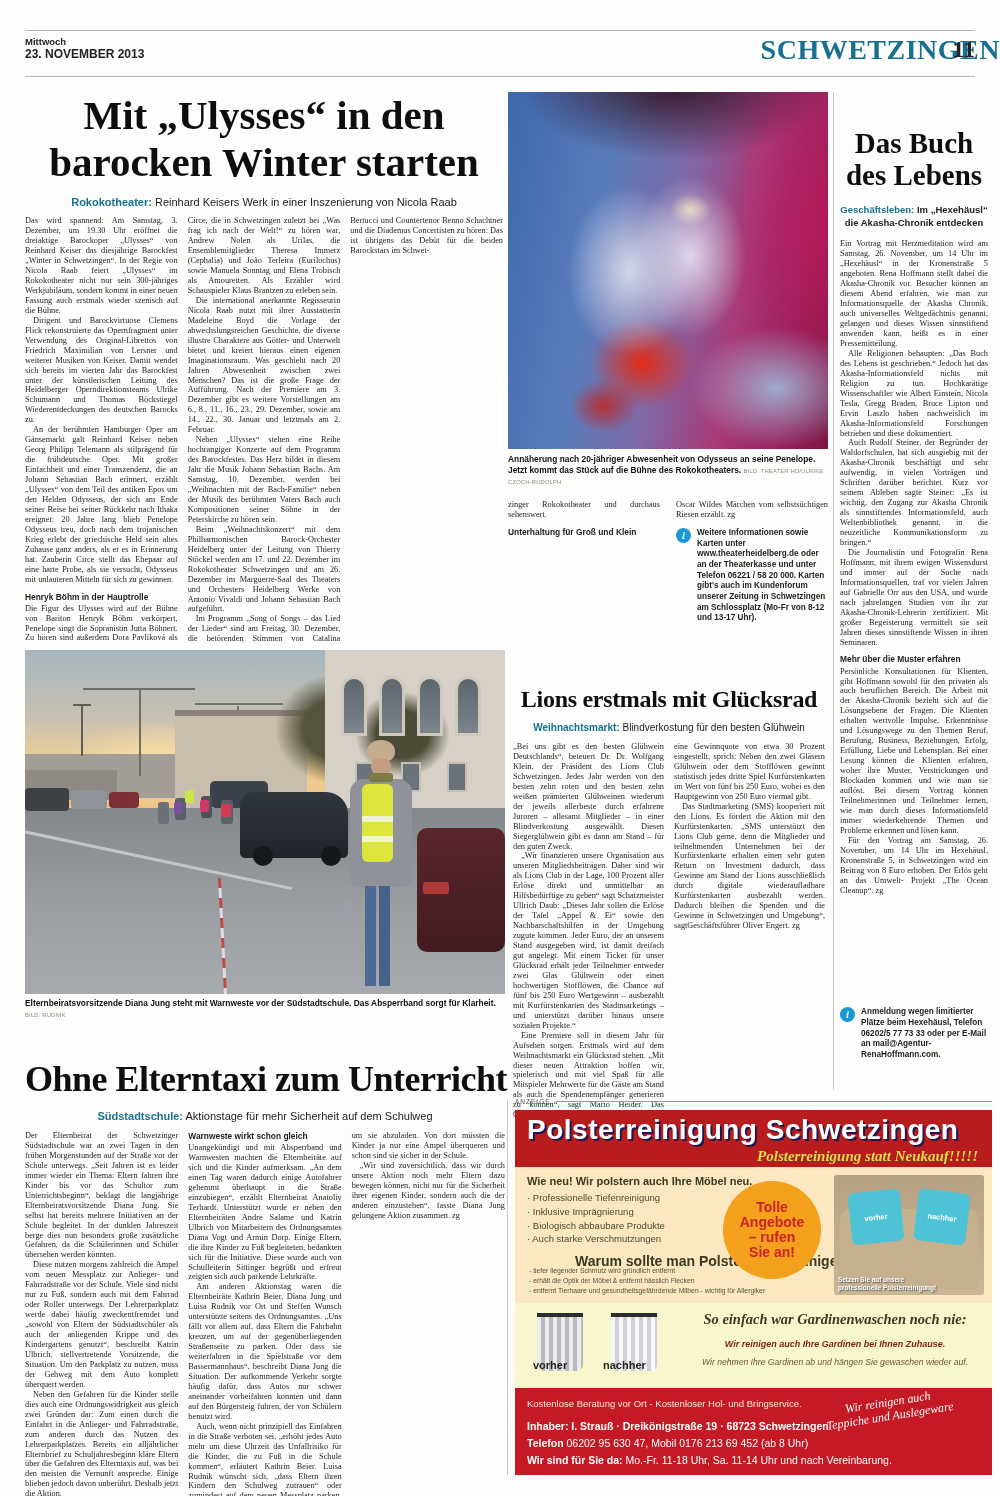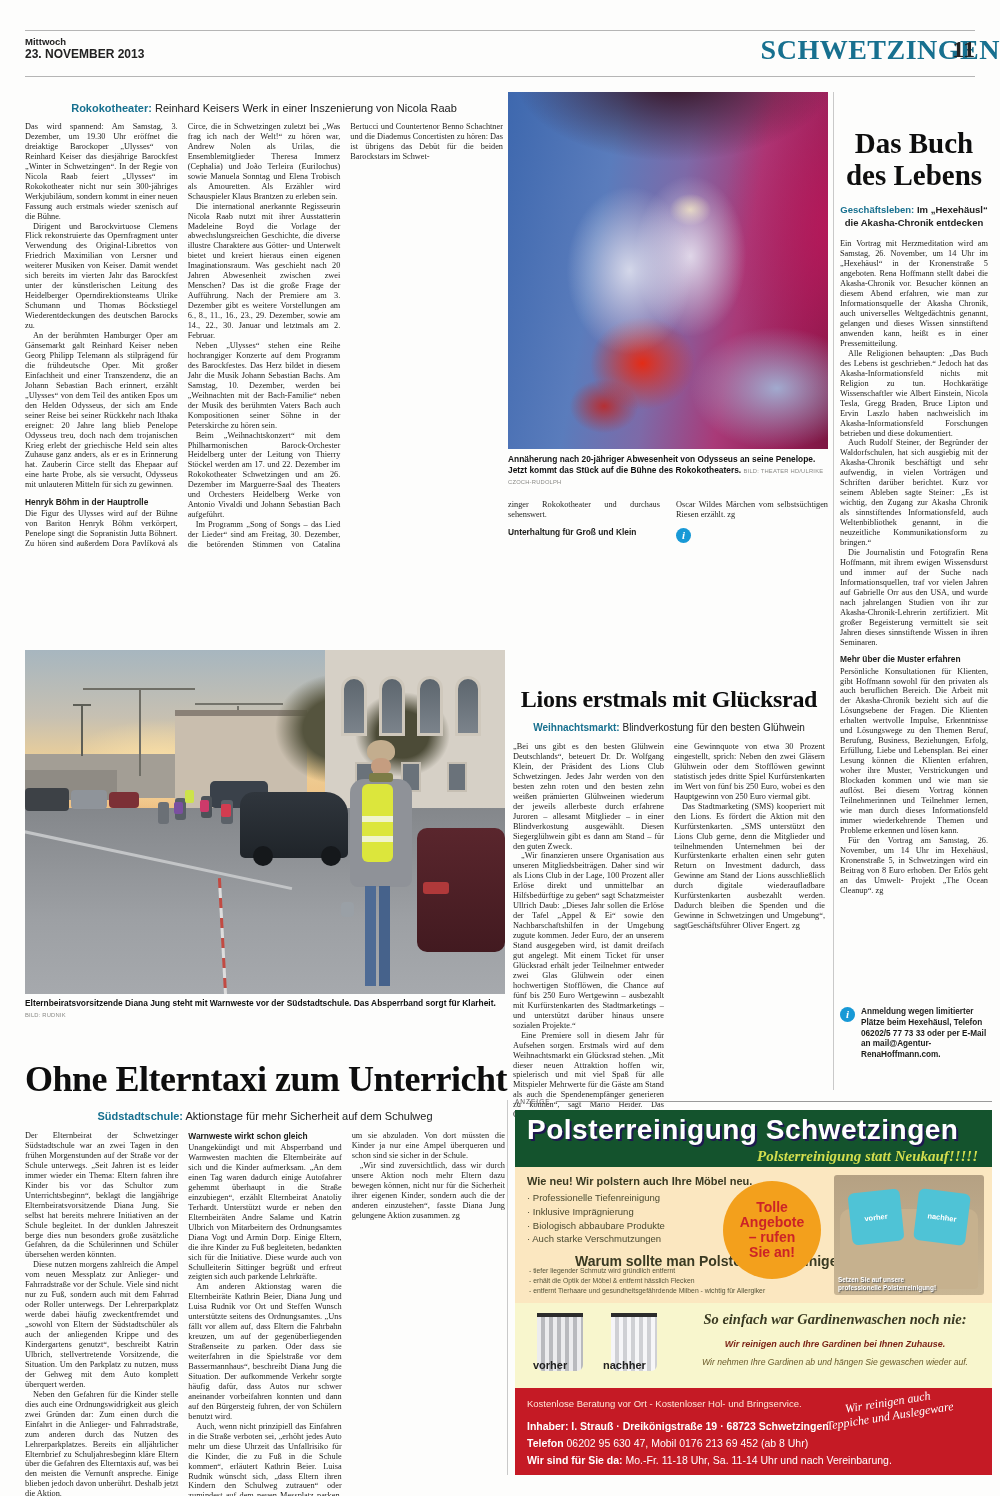--- a/index.html
+++ b/index.html
@@ -123,21 +123,21 @@
   
   #taxi { position:absolute; left:25px; top:1022px; width:480px; }
   #taxi .headline { font-size:36px; letter-spacing:-.5px; white-space:nowrap; }
   #taxi .kicker { font-size:11px; margin:10px 0 9px; }
   #taxi .textflow { height:376px; overflow:hidden; }
 
   
   #anzeige-row { position:absolute; left:515px; top:1098px; width:477px; display:flex; align-items:center; gap:5px; font-family:"Liberation Sans",sans-serif; font-size:6.5px; letter-spacing:1px; color:#555; }
   #anzeige-row .line { flex:1; height:1px; background:#999; }
   #ad { position:absolute; left:515px; top:1110px; width:477px; height:365px; font-family:"Liberation Sans",sans-serif; }
-  .ad-purple { position:relative; height:57px; background:#14532d; overflow:hidden; }
+  .ad-purple { position:relative; height:57px; background:#b91c1c; overflow:hidden; }
   .ad-title { position:absolute; left:12px; top:4px; font-size:28px; font-weight:bold; color:#fff; letter-spacing:.5px; text-shadow:2px 2px 0 #1e1850; }
   .ad-slogan { position:absolute; right:14px; bottom:2px; font-family:"Liberation Serif",serif; font-style:italic; font-weight:bold; font-size:15px; color:#d3de4e; }
   .ad-cream { position:relative; height:136px; background:#fbe7c0; overflow:hidden; }
   .ad-h1 { position:absolute; left:12px; top:8px; font-size:11px; font-weight:bold; color:#3a3a22; }
   .ad-list1 { position:absolute; left:12px; top:24px; font-size:9.5px; color:#4a4a30; line-height:1.45; }
   .ad-h2 { position:absolute; left:12px; top:86px; font-size:14px; font-weight:bold; color:#3a3a22;margin-left:48px; }
   .ad-list2 { position:absolute; left:14px; top:99px; font-size:6.8px; color:#55553a; line-height:1.5; }
   .ad-circle { position:absolute; left:208px; top:14px; width:98px; height:98px; border-radius:50%; background:#f3a01c; display:flex; flex-direction:column; justify-content:center; text-align:center; font-weight:bold; font-size:14px; line-height:1.06; color:#cc2327; }
   .ad-photo { position:absolute; right:8px; top:8px; width:150px; height:120px; background:linear-gradient(180deg,#b5a183,#c9b694); border-radius:3px; overflow:hidden; }
   .ad-sofa { position:absolute; left:6px; top:34px; width:138px; height:80px; background:#c6b18e; border-radius:10px 10px 4px 4px; }
@@ -171,20 +171,21 @@
   <div class="dateblock">
     <div class="day">Mittwoch</div>
     <div class="date">23. NOVEMBER 2013</div>
   </div>
   <div class="section-title">SCHWETZINGEN</div>
   <div class="page-num">11</div>
 
   <div class="hrule" style="left:25px; width:950px; top:76px;"></div>
 
   <section id="ulysses">
+    <h1 class="headline">Mit „Ulysses“ in den barocken Winter starten</h1>
     <div class="kicker">
       <span class="kl">Rokokotheater:</span>
       <span>Reinhard Keisers Werk in einer Inszenierung von Nicola Raab</span>
     </div>
     <div class="textflow cols3">
         <p class="para">Das wird spannend: Am Samstag, 3. Dezember, um 19.30 Uhr eröffnet die dreiaktige Barockoper „Ulysses“ von Reinhard Keiser das diesjährige Barockfest „Winter in Schwetzingen“. In der Regie von Nicola Raab feiert „Ulysses“ im Rokokotheater nicht nur sein 300-jähriges Werkjubiläum, sondern kommt in einer neuen Fassung auch erstmals wieder szenisch auf die Bühne.</p>
         <p class="para">Dirigent und Barockvirtuose Clemens Flick rekonstruierte das Opernfragment unter Verwendung des Original-Librettos von Friedrich Maximilian von Lersner und weiterer Musiken von Keiser. Damit wendet sich bereits im vierten Jahr das Barockfest unter der künstlerischen Leitung des Heidelberger Operndirektionsteams Ulrike Schumann und Thomas Böckstiegel Wiederentdeckungen des deutschen Barocks zu.</p>
         <p class="para">An der berühmten Hamburger Oper am Gänsemarkt galt Reinhard Keiser neben Georg Philipp Telemann als stilprägend für die frühdeutsche Oper. Mit großer Einfachheit und einer Transzendenz, die an Johann Sebastian Bach erinnert, erzählt „Ulysses“ von dem Teil des antiken Epos um den Helden Odysseus, der sich am Ende seiner Reise bei seiner Rückkehr nach Ithaka ereignet: 20 Jahre lang blieb Penelope Odysseus treu, doch nach dem trojanischen Krieg erlebt der griechische Held sein altes Zuhause ganz anders, als er es in Erinnerung hat. Zauberin Circe stellt das Ehepaar auf eine harte Probe, als sie versucht, Odysseus mit unlauteren Mitteln für sich zu gewinnen.</p>
         <div class="subhead">Henryk Böhm in der Hauptrolle</div>
         <p class="para">Die Figur des Ulysses wird auf der Bühne von Bariton Henryk Böhm verkörpert, Penelope singt die Sopranistin Jutta Böhnert. Zu hören sind außerdem Dora Pavlíková als Circe, die in Schwetzingen zuletzt bei „Was frag ich nach der Welt!“ zu hören war, Andrew Nolen als Urilas, die Ensemblemitglieder Theresa Immerz (Cephalia) und João Terleira (Eurilochus) sowie Manuela Sonntag und Elena Trobisch als Amouretten. Als Erzähler wird Schauspieler Klaus Brantzen zu erleben sein.</p>
@@ -205,20 +206,21 @@
     <div class="ucol textflow">
         <p class="para">zinger Rokokotheater und durchaus sehenswert.</p>
         <div class="subhead">Unterhaltung für Groß und Klein</div>
       </div>
     <div class="ucol">
       <div class="textflow">
           <p class="para">Oscar Wildes Märchen vom selbstsüchtigen Riesen erzählt.  zg</p>
         </div>
       <div class="infobox">
         <div class="info-icon">i</div>
+        <div class="itext">Weitere Informationen sowie Karten unter www.theaterheidelberg.de oder an der Theaterkasse und unter Telefon 06221 / 58 20 000. Karten gibt's auch im Kundenforum unserer Zeitung in Schwetzingen am Schlossplatz (Mo-Fr von 8-12 und 13-17 Uhr).</div>
       </div>
     </div>
   </div>
 
   <div class="vrule" style="left:833px; top:92px; height:998px;"></div>
 
   <section id="buch">
     <h2 class="headline">Das Buch des Lebens</h2>
     <div class="kicker">
       <span class="kl">Geschäftsleben:</span>

